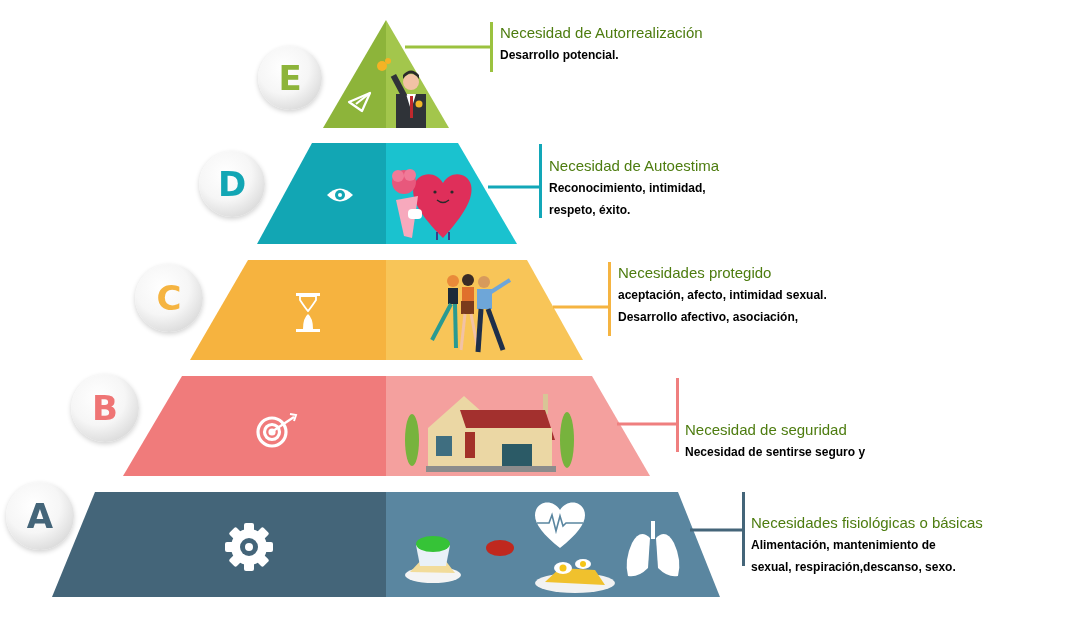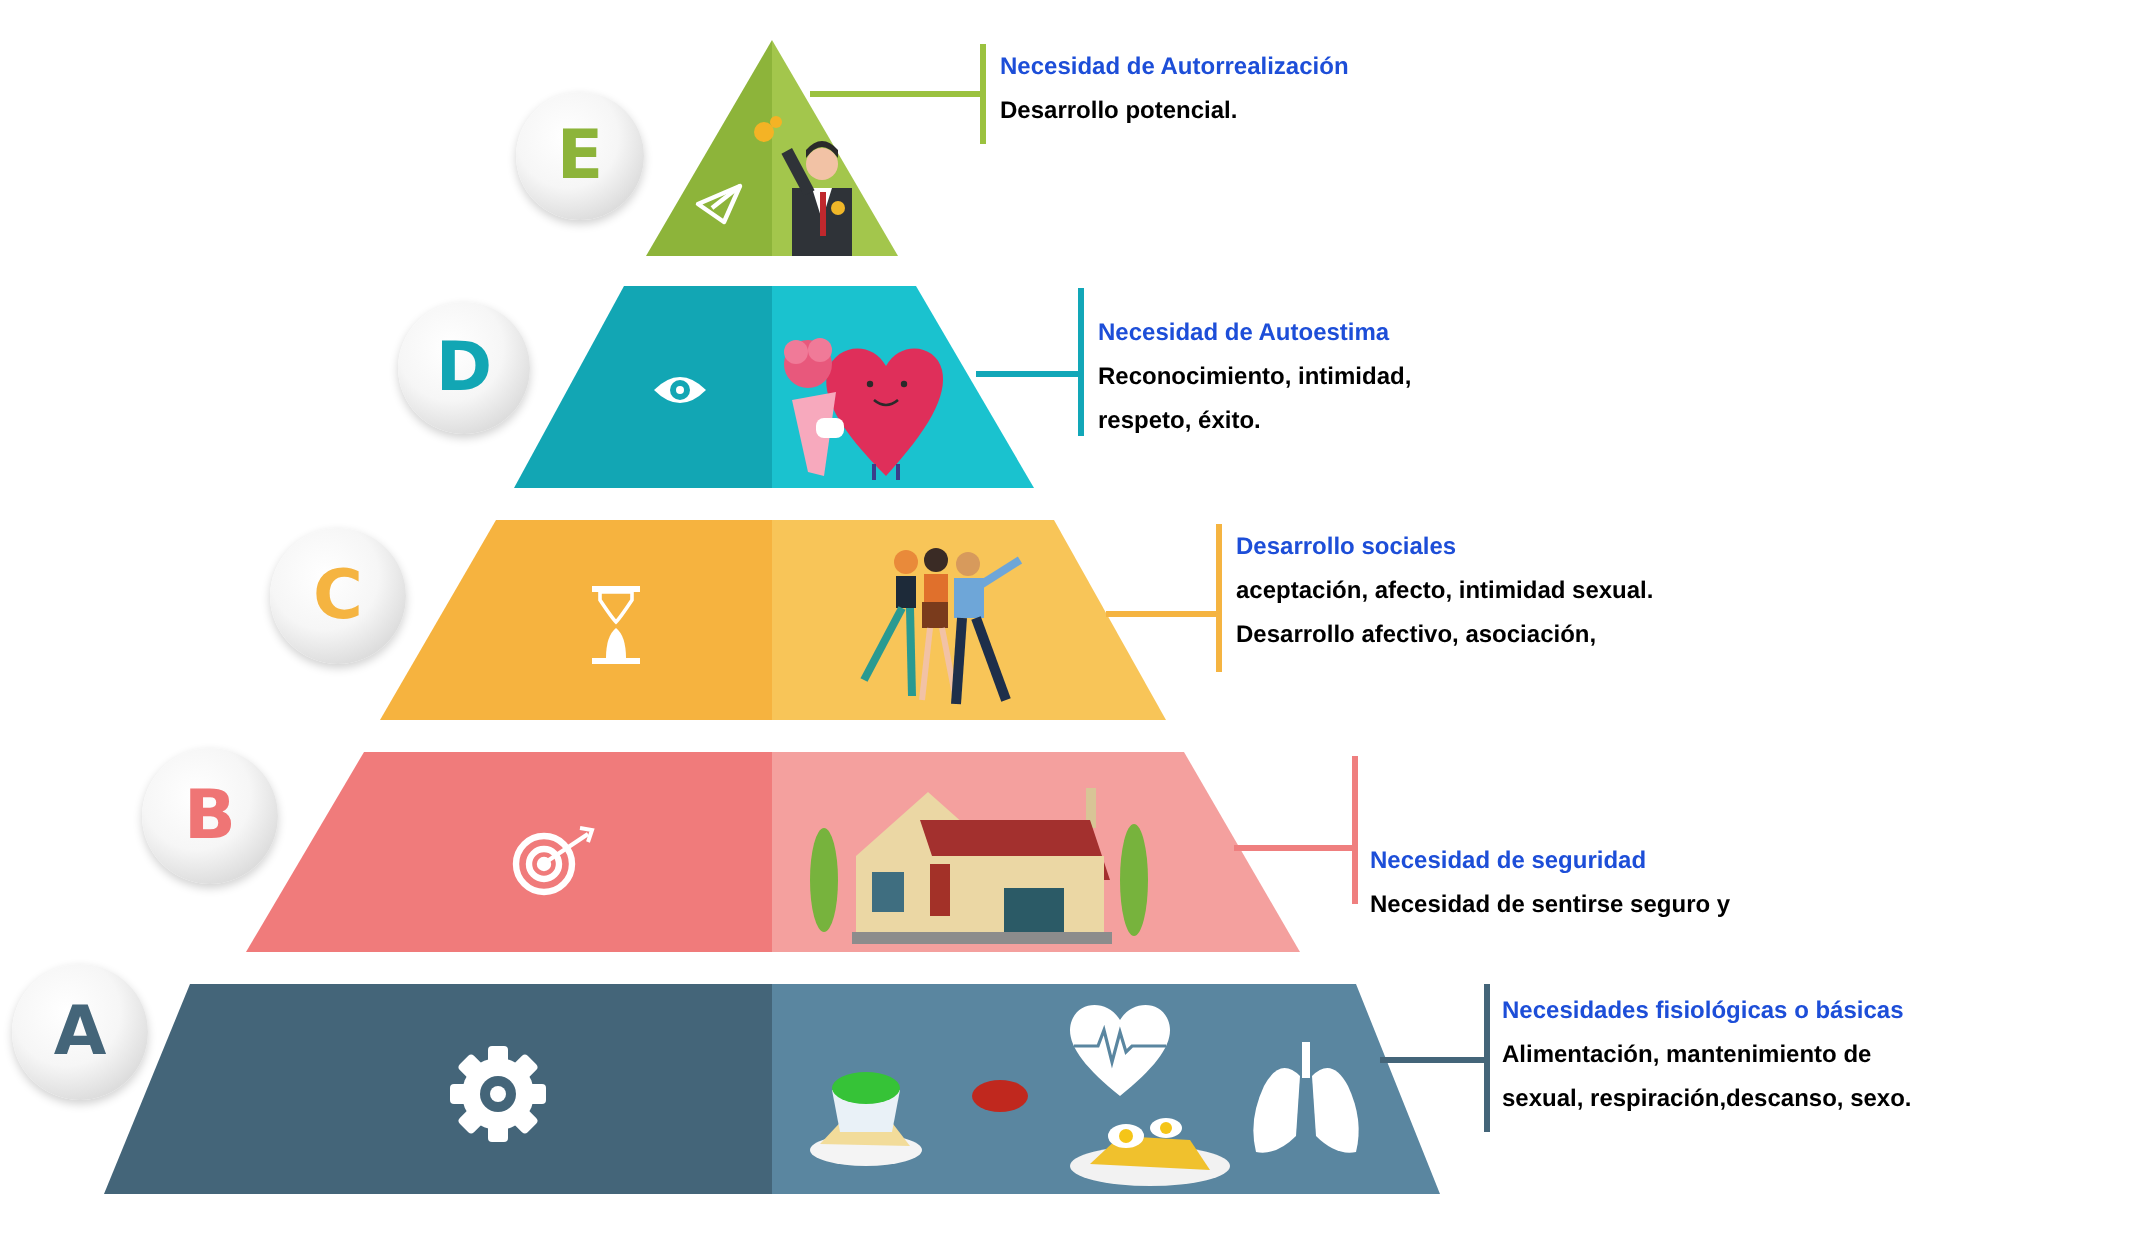--- a/index.html
+++ b/index.html
@@ -5,21 +5,21 @@
   html, body { margin: 0; padding: 0; background: #ffffff; }
   body { width: 1073px; height: 626px; position: relative; overflow: hidden;
          font-family: "Liberation Sans", "DejaVu Sans", sans-serif; }
   #stage { position: absolute; left: 0; top: 0; width: 1073px; height: 626px; }
   .circle { position: absolute; border-radius: 50%;
             background: radial-gradient(circle at 40% 35%, #ffffff 0%, #f6f6f6 45%, #d9d9d9 80%, #bdbdbd 100%);
             box-shadow: 0 2px 5px rgba(0,0,0,0.18);
             display: flex; align-items: center; justify-content: center;
             font-family: "DejaVu Sans", sans-serif; font-weight: bold; font-size: 34px; }
   .label { position: absolute; }
-  .label .title { font-weight: bold; color: #1d4ed8; font-size: 12px; line-height: 22px; white-space: nowrap; }
+  .label .title { font-weight: normal; color: #4d7c0f; font-size: 15px; line-height: 22px; white-space: nowrap; }
   .label .desc { font-weight: bold; color: #000000; font-size: 12px; line-height: 22px; white-space: nowrap; }
   .vbar { position: absolute; width: 3px; }
 </style>
 </head>
 <body>
 
 <div id="stage">
 
   <svg width="1073" height="626" viewBox="0 0 1073 626" style="position:absolute;left:0;top:0">
 
@@ -188,26 +188,26 @@
   <div class="label" style="left:500px;top:22px;">
     <div class="title">Necesidad de Autorrealización</div>
     <div class="desc">Desarrollo potencial.</div>
   </div>
   <div class="label" style="left:549px;top:145px;margin-top:10px;">
     <div class="title">Necesidad de Autoestima</div>
     <div class="desc">Reconocimiento, intimidad,</div>
     <div class="desc">respeto, éxito.</div>
   </div>
   <div class="label" style="left:618px;top:262px;">
-    <div class="title">Desarrollo sociales</div>
+    <div class="title">Necesidades protegido</div>
     <div class="desc">aceptación, afecto, intimidad sexual.</div>
     <div class="desc">Desarrollo afectivo, asociación,</div>
   </div>
   <div class="label" style="left:685px;top:378px;margin-top:41px;">
     <div class="title">Necesidad de seguridad</div>
     <div class="desc">Necesidad de sentirse seguro y</div>
   </div>
-  <div class="label" style="left:751px;top:494px;">
+  <div class="label" style="left:751px;top:512px;">
     <div class="title">Necesidades fisiológicas o básicas</div>
     <div class="desc">Alimentación, mantenimiento de</div>
     <div class="desc">sexual, respiración,descanso, sexo.</div>
   </div>
 </div>
 
 </body></html>

